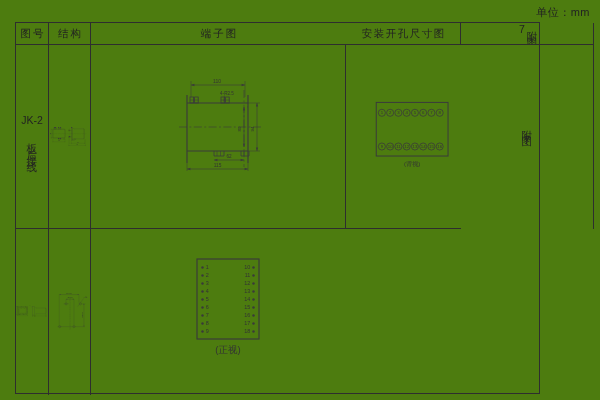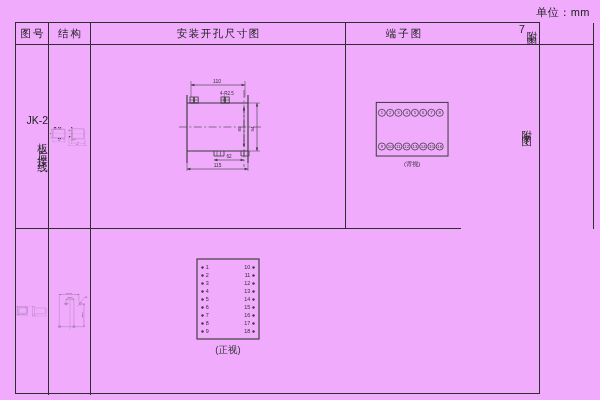--- a/index.html
+++ b/index.html
@@ -1,31 +1,31 @@
 <!DOCTYPE html>
 <html><head>
 <meta charset="utf-8">
 <style>
   html,body{margin:0;padding:0;background:#fff;}
-  .sheet{position:relative;width:600px;height:400px;background:#f0abfc;
+  .sheet{position:relative;width:600px;height:400px;background:#4d7c0f;
          font-family:"Liberation Sans","DejaVu Sans",sans-serif;color:#222;overflow:hidden;}
   .unit{position:absolute;top:5px;right:10px;font-size:11px;letter-spacing:.5px;color:#222;}
   .tbl{position:absolute;left:15px;top:22px;width:525px;height:372px;
        display:grid;grid-template-columns:33px 42px 255px 115px 133px;
        grid-template-rows:22px 184px 166px;border:1px solid #2e2e2e;box-sizing:border-box;}
   .cell{border-right:1px solid #2e2e2e;border-bottom:1px solid #2e2e2e;box-sizing:border-box;
         display:flex;align-items:center;justify-content:center;overflow:hidden;}
   .lastcol{border-right:none;}
   .lastrow{border-bottom:none;}
   .hc{font-size:10.5px;white-space:nowrap;}
   .sp8{letter-spacing:8px;text-indent:8px;}
   .sp2{letter-spacing:2px;text-indent:2px;}
   .sp1{letter-spacing:1.5px;text-indent:1.5px;}
   .vtxt{writing-mode:vertical-rl;text-orientation:upright;font-size:10.5px;letter-spacing:6px;line-height:1;}
-  .structcell{flex-direction:column;gap:9px;align-items:flex-end;}
+  .structcell{flex-direction:column;gap:9px;}
   .model{font-size:10.5px;}
   svg{display:block;}
   svg line,svg path,svg rect,svg polyline{stroke:#3a3a3a;fill:none;stroke-width:.8;}
   svg circle{stroke:#3a3a3a;fill:none;stroke-width:.8;}
   svg .thk{stroke-width:1.15;}
   svg .thin{stroke-width:.55;}
   svg .cl{stroke-dasharray:8 2.5 1.8 2.5;stroke-width:.6;}
   svg .dsh{stroke-dasharray:3 2;stroke-width:.6;}
   svg .dim{stroke-width:.6;}
   svg .ext{stroke-width:.5;}
@@ -38,22 +38,22 @@
 </head>
 <body>
 
 <div class="sheet">
   <div class="unit">单位：mm</div>
 
   <div class="tbl">
 
     <div class="cell hc sp2">图号</div>
     <div class="cell hc sp2">结构</div>
+    <div class="cell hc sp2 lastcol">端子图</div>
     <div class="cell hc sp1">安装开孔尺寸图</div>
-    <div class="cell hc sp2 lastcol">端子图</div>
 
     <div class="cell">
       <div class="vtxt">附图7</div>
     </div>
     <div class="cell structcell">
       <div class="model">JK-2</div>
       <div class="vtxt">板后接线</div>
     </div>
 
     <div class="cell">

